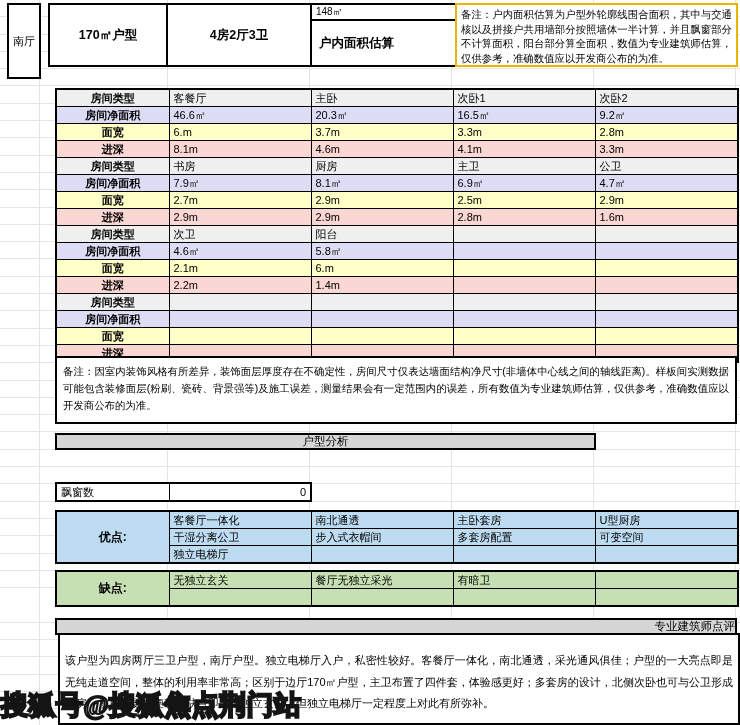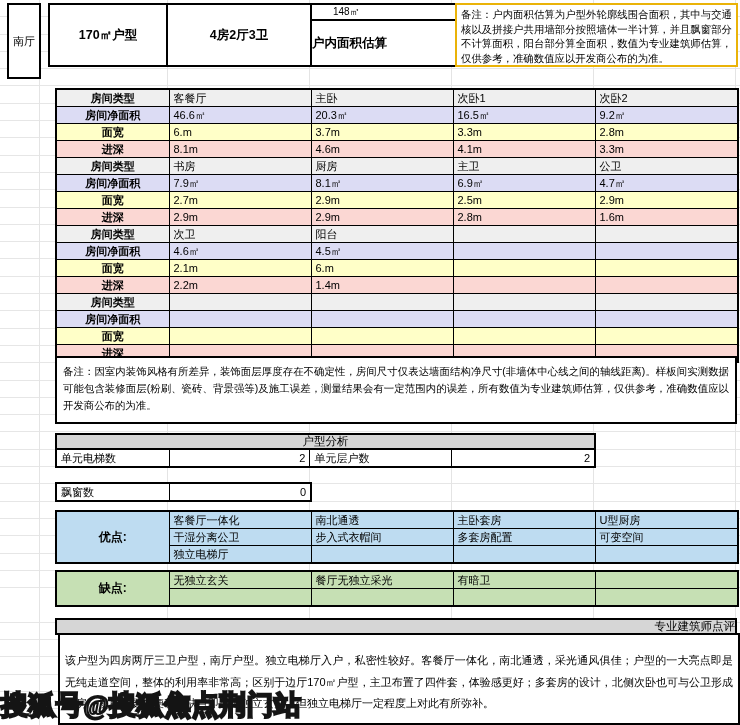--- a/index.html
+++ b/index.html
@@ -20,22 +20,22 @@
 
   
   .tcell{
     border:2px solid #000;background:#fff;
     display:flex;align-items:center;justify-content:center;
     font-size:11px;
   }
   .c-hall{left:7px;top:3px;width:34px;height:76px;}
   .c-type{left:48px;top:3px;width:120px;height:64px;font-weight:bold;font-size:12.5px;}
   .c-layout{left:166px;top:3px;width:146px;height:64px;font-weight:bold;font-size:12.5px;}
-  .c-area-top{left:310px;top:3px;width:147px;height:18px;justify-content:flex-start;padding-left:21px;font-size:10px;}
-  .c-area-label{left:310px;top:19px;width:147px;height:48px;justify-content:flex-start;padding-left:0;font-weight:bold;font-size:12.5px;}
+  .c-area-top{left:310px;top:3px;width:147px;height:18px;justify-content:flex-start;padding-left:4px;font-size:10px;}
+  .c-area-label{left:310px;top:19px;width:147px;height:48px;justify-content:flex-start;padding-left:7px;font-weight:bold;font-size:12.5px;}
   .c-note1{
     left:455px;top:3px;width:283px;height:64px;
     border:2px solid #eab308;background:#fff;
     padding:3px 4px;font-size:10.4px;line-height:14.6px;
     text-align:justify;overflow:hidden;
   }
 
   
   table{border-collapse:collapse;table-layout:fixed;position:absolute;z-index:2;background:#fff;}
   td{border:1px solid #000;height:16px;font-size:11px;padding:0 4px;overflow:hidden;white-space:nowrap;box-sizing:content-box;}
@@ -181,21 +181,21 @@
   <tr class="r-type">
     <td class="lbl">房间类型</td>
     <td>次卫</td>
     <td>阳台</td>
     <td></td>
     <td></td>
   </tr>
   <tr class="r-area">
     <td class="lbl">房间净面积</td>
     <td>4.6㎡</td>
-    <td>4.5㎡</td>
+    <td>5.8㎡</td>
     <td></td>
     <td></td>
   </tr>
   <tr class="r-width">
     <td class="lbl">面宽</td>
     <td>2.1m</td>
     <td>6.m</td>
     <td></td>
     <td></td>
   </tr>
@@ -241,26 +241,20 @@
 
 <div class="abs an-title">户型分析</div>
 <table class="an-table">
   <colgroup>
       <col style="width:113px">
       <col style="width:140px">
       <col style="width:141px">
       <col style="width:143px">
     </colgroup>
   <tbody>
-  <tr>
-    <td class="l">单元电梯数</td>
-    <td class="v">2</td>
-    <td class="l">单元层户数</td>
-    <td class="v">2</td>
-  </tr>
 </tbody>
   </table>
 <table class="an-extra">
   <colgroup>
       <col style="width:113px">
       <col style="width:140px">
     </colgroup>
   <tbody>
       <tr>
     <td class="l">飘窗数</td>

